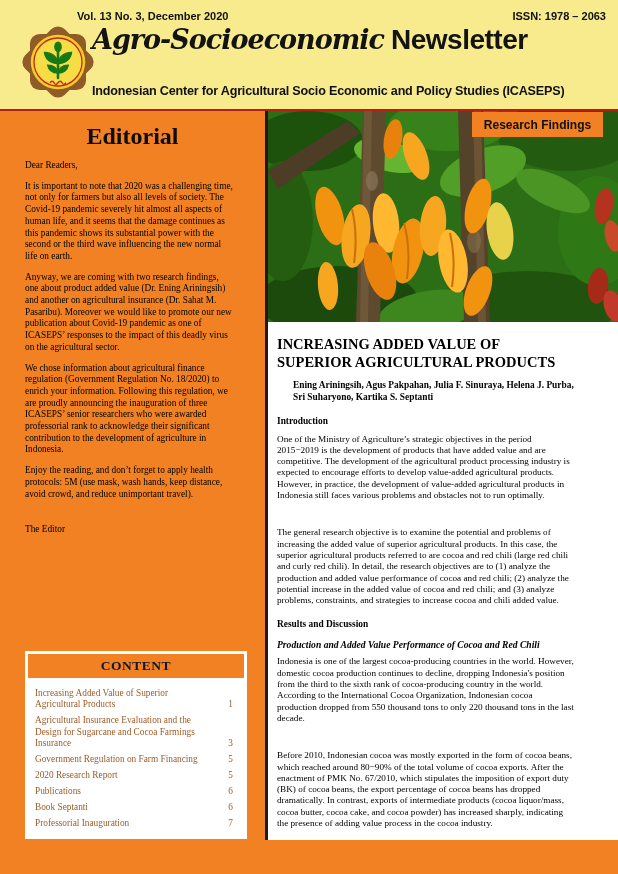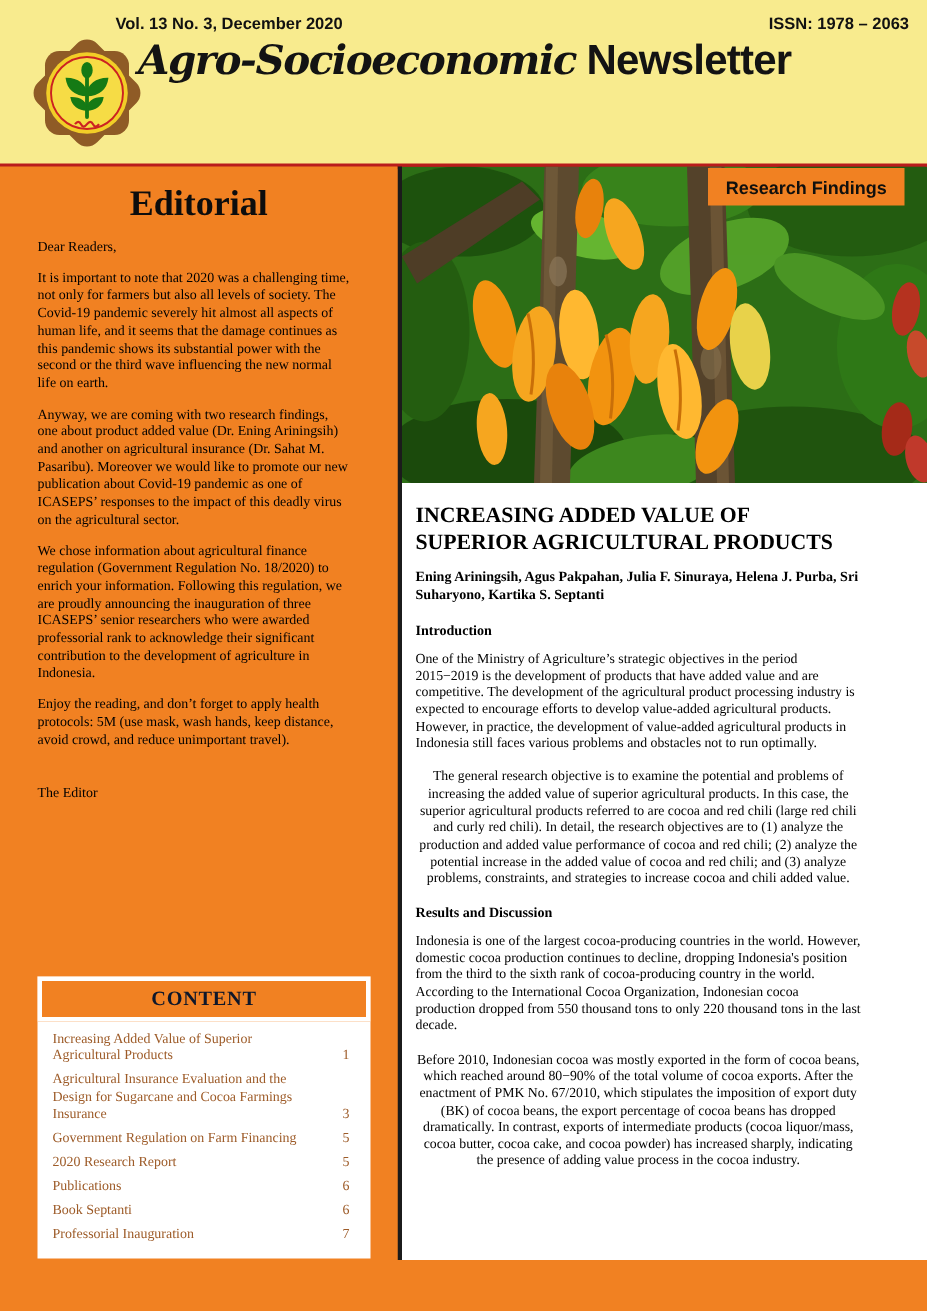--- a/index.html
+++ b/index.html
@@ -39,25 +39,25 @@
   .toc-label{max-width:176px;}
   .toc-page{width:16px;text-align:right;}
   
   .photo{position:absolute;left:268px;top:111px;width:350px;height:211px;overflow:hidden;}
   .badge{position:absolute;left:472px;top:112px;width:131px;height:25px;background:#F18122;
          display:flex;align-items:center;justify-content:center;}
   .badge span{font-family:"Liberation Sans",sans-serif;font-weight:bold;font-size:12px;color:#10100e;}
   .article{position:absolute;left:268px;top:322px;width:350px;height:518px;background:#fff;
            padding:14px 44px 0 9px;box-sizing:border-box;color:#000;}
   .article h1{margin:0;font-size:14.5px;line-height:17.5px;font-weight:bold;}
-  .article .authors{margin:9px 0 0 0;font-size:9.4px;line-height:11.6px;font-weight:bold;}
+  .article .authors{margin:9px 0 0 16px;font-size:9.4px;line-height:11.6px;font-weight:bold;}
   .article h3{margin:13px 0 0 0;font-size:9.4px;line-height:11.4px;font-weight:bold;}
   .article h4{margin:8px 0 0 0;font-size:9.6px;line-height:11.6px;font-weight:bold;font-style:italic;}
   .article p.body{margin:6px 0 0 0;font-size:9.2px;line-height:11.3px;}
-  .article p.spaced{margin-top:11px;text-align:center;}
+  .article p.spaced{margin-top:26px;}
 </style>
 </head>
 <body>
 
 <div class="page">
 
   <header class="masthead">
     <svg class="logo" viewBox="0 0 100 100">
       <g>
         <rect x="15" y="15" width="70" height="70" rx="12" fill="#8F5B26"></rect>
@@ -73,20 +73,21 @@
           <ellipse cx="50" cy="31" rx="4" ry="6" fill="#157A15" stroke-width="1.5"></ellipse>
         </g>
         <path d="M40,76 q3,-4 5,0 t5,0 t5,0 t5,0" fill="none" stroke="#CC2222" stroke-width="1.8"></path>
       </g>
     </svg>
     <div class="vol">Vol. 13 No. 3, December 2020</div>
     <div class="issn">ISSN: 1978 – 2063</div>
     <div class="title-row">
       <span class="title-script">Agro-Socioeconomic</span><span class="title-suffix">Newsletter</span>
     </div>
+    <div class="subtitle">Indonesian Center for Agricultural Socio Economic and Policy Studies (ICASEPS)</div>
   </header>
 
   <div class="divider"></div>
 
   <aside class="left-col">
     <h2>Editorial</h2>
     <div class="ed-text">
       <p class="salutation">Dear Readers,</p>
       <p>It is important to note that 2020 was a challenging time, not only for farmers but also all levels of society. The Covid-19 pandemic severely hit almost all aspects of human life, and it seems that the damage continues as this pandemic shows its substantial power with the second or the third wave influencing the new normal life on earth.</p>
       <p>Anyway, we are coming with two research findings, one about product added value (Dr. Ening Ariningsih) and another on agricultural insurance (Dr. Sahat M. Pasaribu). Moreover we would like to promote our new publication about Covid-19 pandemic as one of ICASEPS’ responses to the impact of this deadly virus on the agricultural sector.</p>
@@ -193,17 +194,18 @@
 
   <article class="article">
     <h1>INCREASING ADDED VALUE OF SUPERIOR AGRICULTURAL PRODUCTS</h1>
     <p class="authors">Ening Ariningsih, Agus Pakpahan, Julia F. Sinuraya, Helena J. Purba, Sri Suharyono, Kartika S. Septanti</p>
 
     <h3>Introduction</h3>
     <p class="body">One of the Ministry of Agriculture’s strategic objectives in the period 2015−2019 is the development of products that have added value and are competitive. The development of the agricultural product processing industry is expected to encourage efforts to develop value-added agricultural products. However, in practice, the development of value-added agricultural products in Indonesia still faces various problems and obstacles not to run optimally.</p>
     <p class="body spaced">The general research objective is to examine the potential and problems of increasing the added value of superior agricultural products. In this case, the superior agricultural products referred to are cocoa and red chili (large red chili and curly red chili). In detail, the research objectives are to (1) analyze the production and added value performance of cocoa and red chili; (2) analyze the potential increase in the added value of cocoa and red chili; and (3) analyze problems, constraints, and strategies to increase cocoa and chili added value.</p>
 
     <h3>Results and Discussion</h3>
+    <h4>Production and Added Value Performance of Cocoa and Red Chili</h4>
     <p class="body">Indonesia is one of the largest cocoa-producing countries in the world. However, domestic cocoa production continues to decline, dropping Indonesia's position from the third to the sixth rank of cocoa-producing country in the world. According to the International Cocoa Organization, Indonesian cocoa production dropped from 550 thousand tons to only 220 thousand tons in the last decade.</p>
     <p class="body spaced">Before 2010, Indonesian cocoa was mostly exported in the form of cocoa beans, which reached around 80−90% of the total volume of cocoa exports. After the enactment of PMK No. 67/2010, which stipulates the imposition of export duty (BK) of cocoa beans, the export percentage of cocoa beans has dropped dramatically. In contrast, exports of intermediate products (cocoa liquor/mass, cocoa butter, cocoa cake, and cocoa powder) has increased sharply, indicating the presence of adding value process in the cocoa industry.</p>
   </article>
 
 </div>
 
 </body></html>

